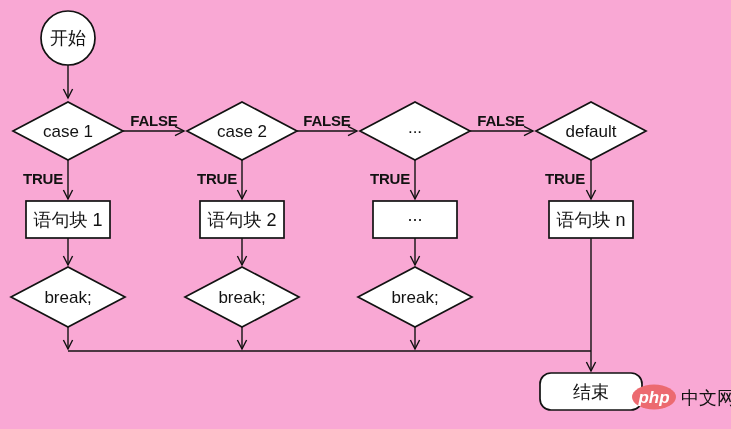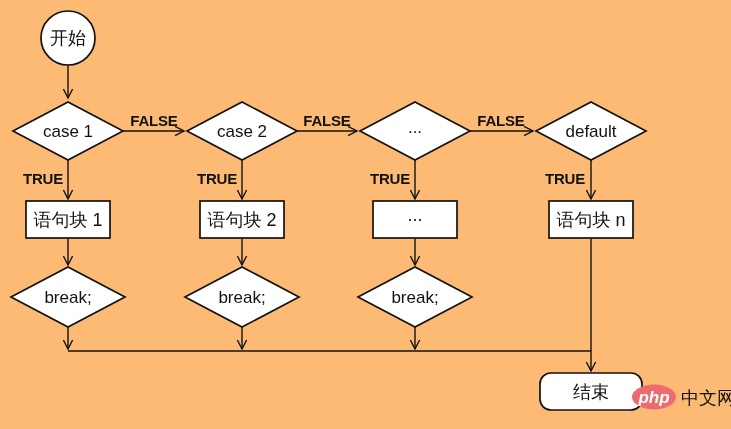--- a/index.html
+++ b/index.html
@@ -1,20 +1,20 @@
 <!DOCTYPE html>
 <html><head>
 <meta charset="utf-8">
 <style>
   html, body { margin: 0; padding: 0; background: #ffffff; }
   .stage {
     position: relative;
     width: 731px;
     height: 429px;
-    background: #fdba74;
+    background: #f9a8d4;
     font-family: "Liberation Sans", sans-serif;
     overflow: hidden;
   }
   svg { display: block; }
   .shape {
     fill: #ffffff;
     stroke: #121212;
     stroke-width: 1.7;
   }
   .connector {

